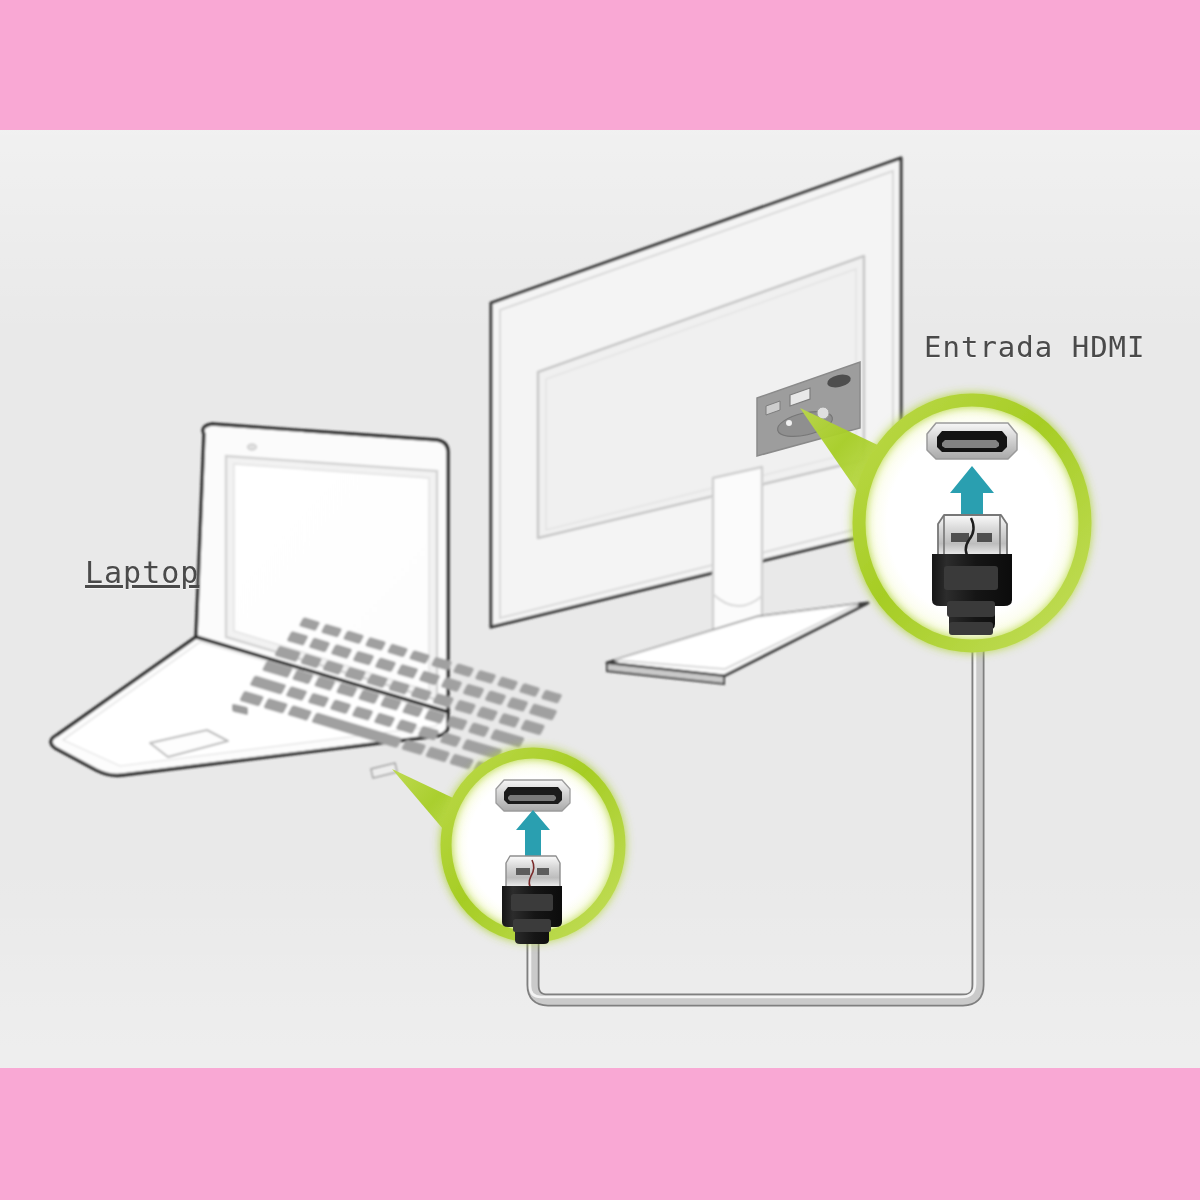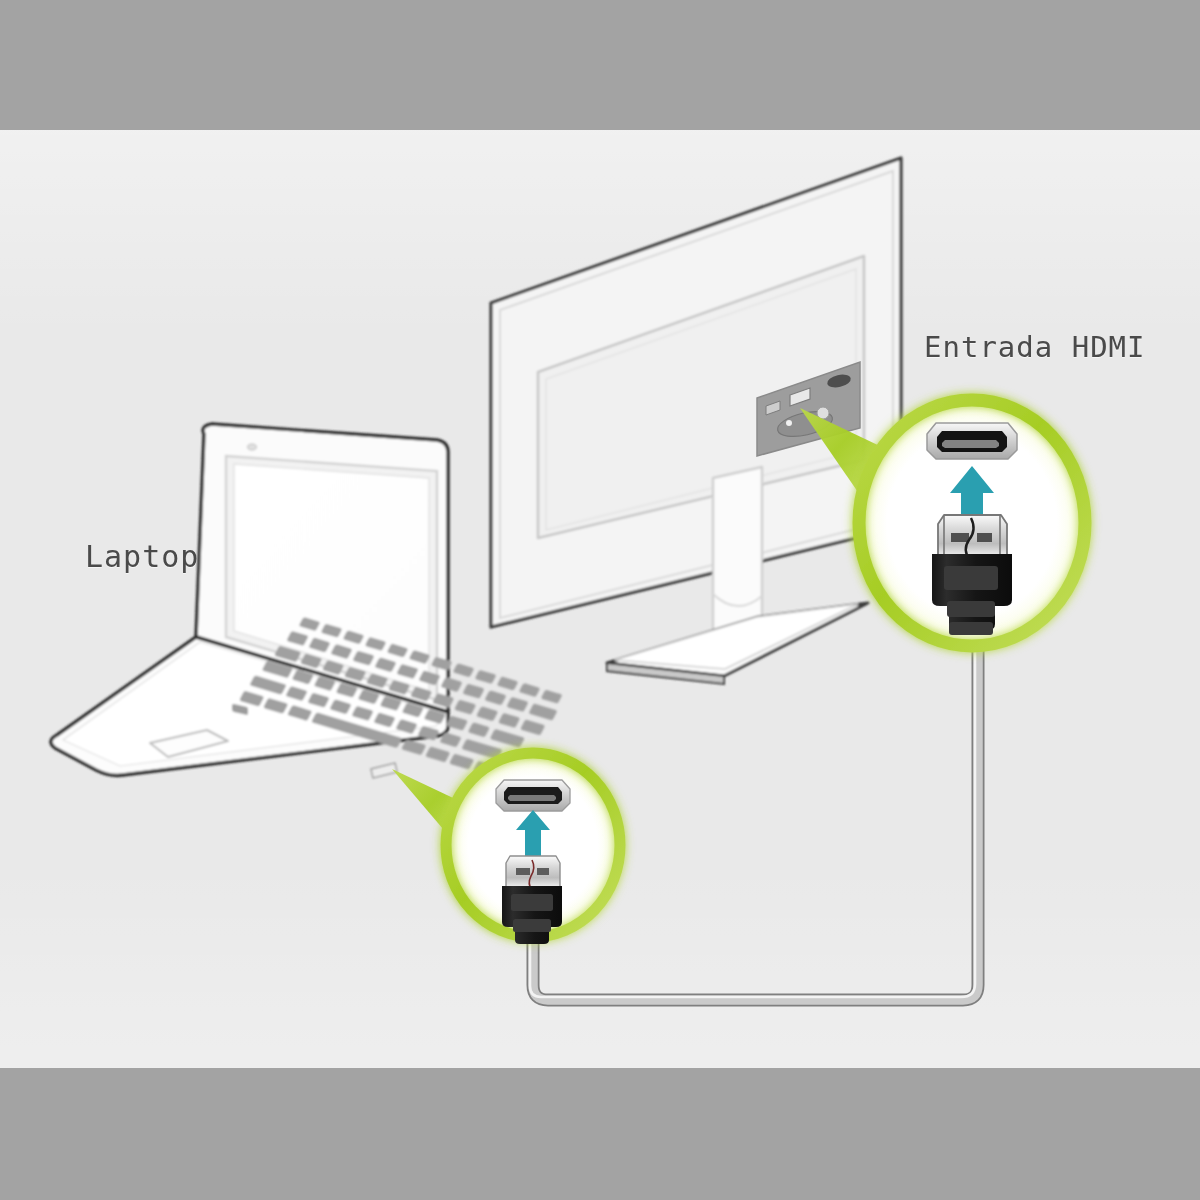--- a/index.html
+++ b/index.html
@@ -6,21 +6,21 @@
   html,body{margin:0;padding:0;}
   body{
     width:1200px;height:1200px;
     background:#ffffff;
     font-family:"Liberation Sans", sans-serif;
     overflow:hidden;
   }
   #stage{
     position:relative;
     width:1200px;height:1200px;
-    background:#a3a3a3;
+    background:#f9a8d4;
   }
   
   #plate{
     position:absolute;
     left:0; top:130px;
     width:1200px; height:938px;
     background:#e9e9e9;
   }
   #plate:after{
     content:"";
@@ -31,21 +31,21 @@
   #art{position:absolute;left:0;top:0;width:1200px;height:1200px;}
   .lbl{
     position:absolute;
     color:#4a4a4a;
     font-family:"DejaVu Sans Mono","Liberation Mono",monospace;
     letter-spacing:1px;
     white-space:nowrap;
     text-shadow:0 1px 0 rgba(255,255,255,.6);
   }
   #lbl-hdmi{left:924px;top:330px;font-size:29px;}
-  #lbl-laptop{left:85px;top:539px;font-size:30px;}
+  #lbl-laptop{left:85px;top:555px;font-size:30px;text-decoration:underline;}
 </style>
 </head>
 <body>
 
 <div id="stage">
 
   <div id="plate"></div>
 
   <svg id="art" viewBox="0 0 1200 1200" xmlns="http://www.w3.org/2000/svg">
     <defs>

